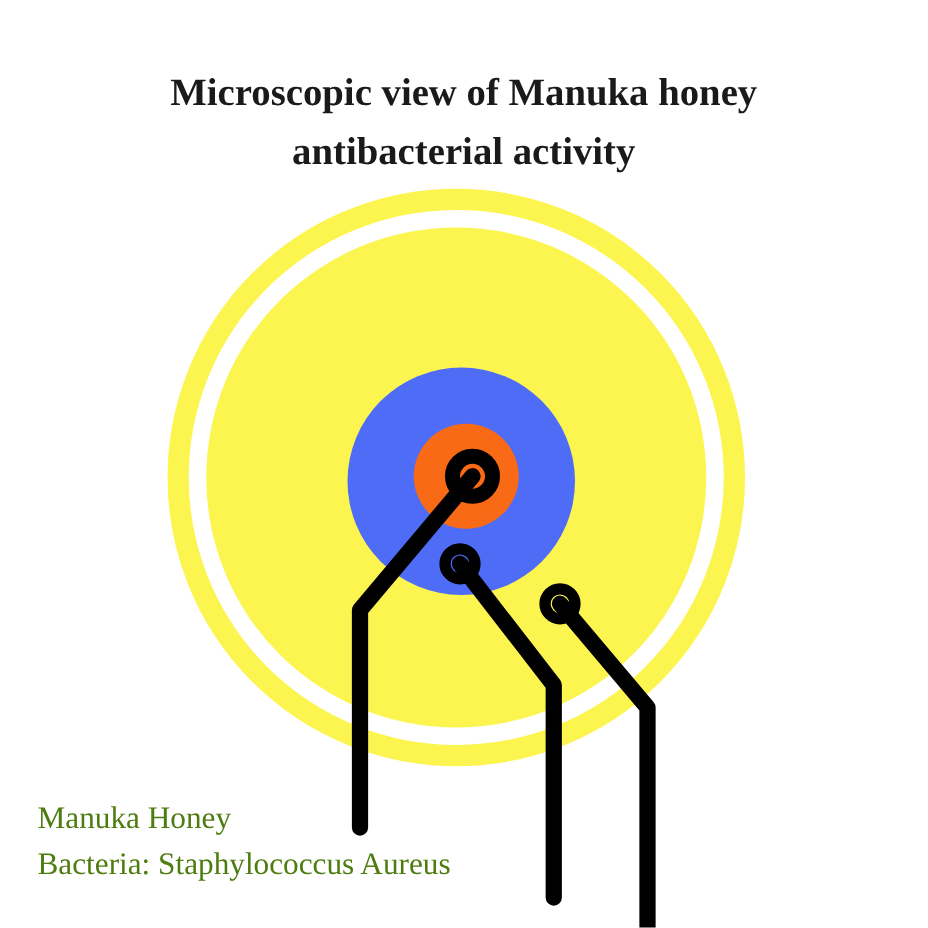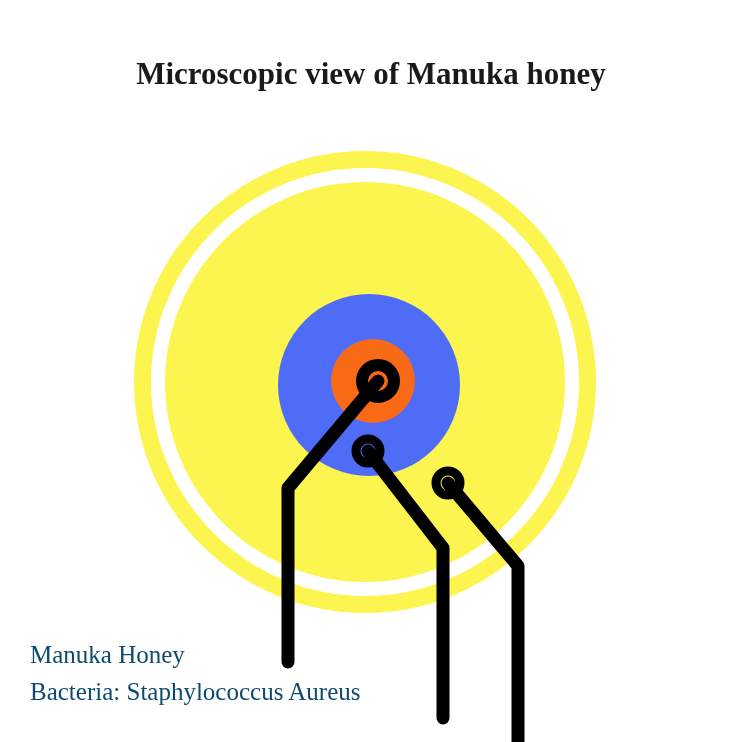--- a/index.html
+++ b/index.html
@@ -56,32 +56,33 @@
   .legend-list {
     position: absolute;
     left: 30px;
     top: 600px;
     width: 500px;
   }
   .legend-row {
     font-family: "Liberation Serif", "DejaVu Serif", serif;
     font-size: 25px;
     line-height: 37px;
-    color: #0c4a6e;
+    color: #4d7c0f;
     white-space: nowrap;
   }
 </style>
 </head>
 <body>
 
 <div id="figure-root">
 
   <div class="title-block">
 
     <span class="title-line">Microscopic view of Manuka honey</span>
+    <span class="title-line">antibacterial activity</span>
   </div>
 
   <svg id="diagram-svg" viewBox="0 0 742 742">
 
     <circle cx="365" cy="346" r="222.5" fill="none" stroke="#fdf54f" stroke-width="17"></circle>
 
     <circle cx="365" cy="346" r="200" fill="#fdf54f"></circle>
 
     <circle cx="369" cy="349" r="91" fill="#4f6cf7"></circle>
 

